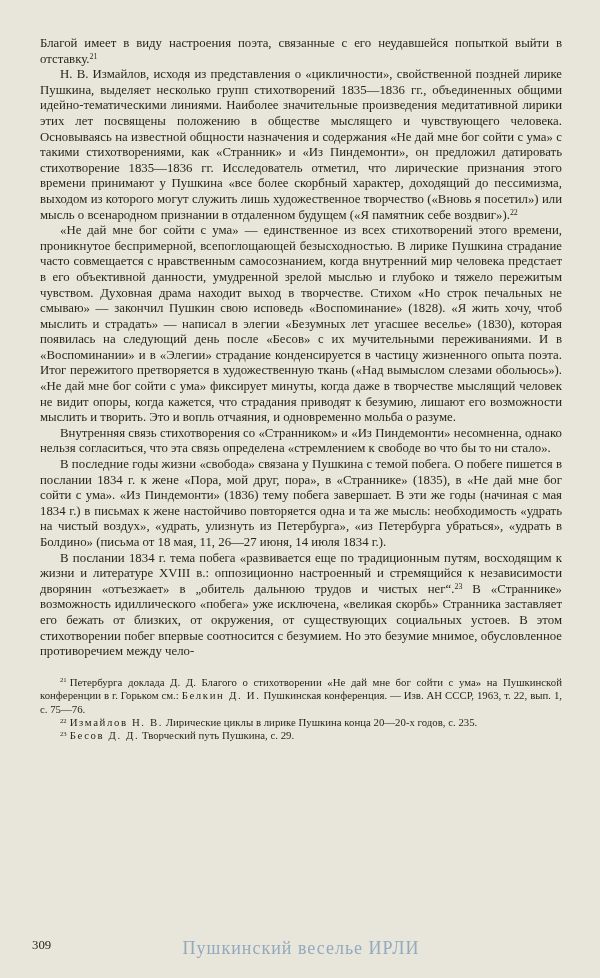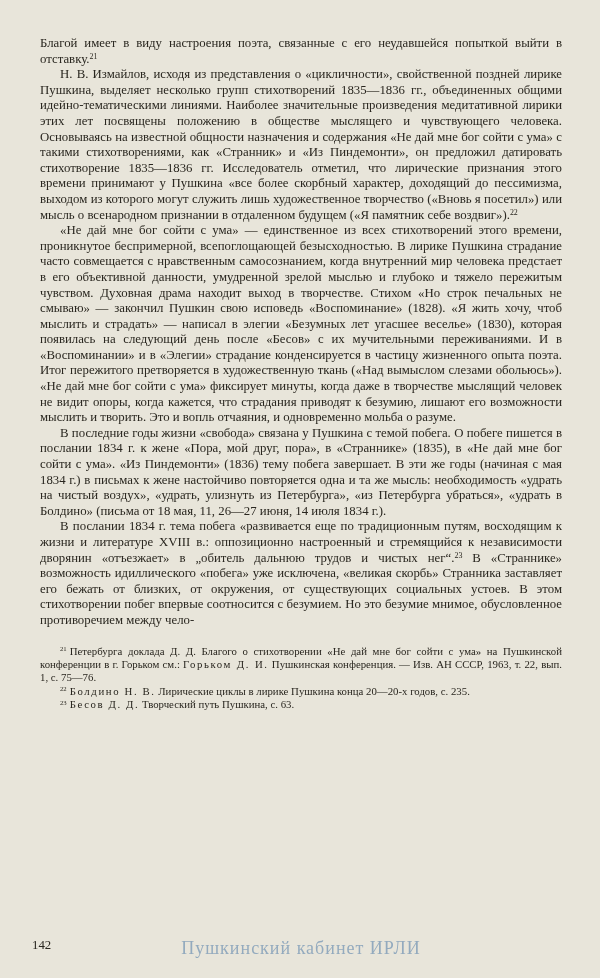--- a/index.html
+++ b/index.html
@@ -104,32 +104,33 @@
 
 <div class="scan">
 
   <div class="text-block">
     <p class="para no-indent"><span>Благой имеет в виду настроения поэта, связанные с его неудавшейся попыткой выйти в отставку.</span><sup class="fnref">21</sup></p>
 
     <p class="para"><span>Н. В. Измайлов, исходя из представления о «цикличности», свойственной поздней лирике Пушкина, выделяет несколько групп стихотворений 1835—1836 гг., объединенных общими идейно-тематическими линиями. Наиболее значительные произведения медитативной лирики этих лет посвящены положению в обществе мыслящего и чувствующего человека. Основываясь на известной общности назначения и содержания «Не дай мне бог сойти с ума» с такими стихотворениями, как «Странник» и «Из Пиндемонти», он предложил датировать стихотворение 1835—1836 гг. Исследователь отметил, что лирические признания этого времени принимают у Пушкина «все более скорбный характер, доходящий до пессимизма, выходом из которого могут служить лишь художественное творчество («Вновь я посетил») или мысль о всенародном признании в отдаленном будущем («Я памятник себе воздвиг»).</span><sup class="fnref">22</sup></p>
 
     <p class="para"><span>«Не дай мне бог сойти с ума» — единственное из всех стихотворений этого времени, проникнутое беспримерной, всепоглощающей безысходностью. В лирике Пушкина страдание часто совмещается с нравственным самосознанием, когда внутренний мир человека предстает в его объективной данности, умудренной зрелой мыслью и глубоко и тяжело пережитым чувством. Духовная драма находит выход в творчестве. Стихом «Но строк печальных не смываю» — закончил Пушкин свою исповедь «Воспоминание» (1828). «Я жить хочу, чтоб мыслить и страдать» — написал в элегии «Безумных лет угасшее веселье» (1830), которая появилась на следующий день после «Бесов» с их мучительными переживаниями. И в «Воспоминании» и в «Элегии» страдание конденсируется в частицу жизненного опыта поэта. Итог пережитого претворяется в художественную ткань («Над вымыслом слезами обольюсь»). «Не дай мне бог сойти с ума» фиксирует минуты, когда даже в творчестве мыслящий человек не видит опоры, когда кажется, что страдания приводят к безумию, лишают его возможности мыслить и творить. Это и вопль отчаяния, и одновременно мольба о разуме.</span></p>
 
+    <p class="para"><span>Внутренняя связь стихотворения со «Странником» и «Из Пиндемонти» несомненна, однако нельзя согласиться, что эта связь определена «стремлением к свободе во что бы то ни стало».</span></p>
 
     <p class="para"><span>В последние годы жизни «свобода» связана у Пушкина с темой побега. О побеге пишется в послании 1834 г. к жене «Пора, мой друг, пора», в «Страннике» (1835), в «Не дай мне бог сойти с ума». «Из Пиндемонти» (1836) тему побега завершает. В эти же годы (начиная с мая 1834 г.) в письмах к жене настойчиво повторяется одна и та же мысль: необходимость «удрать на чистый воздух», «удрать, улизнуть из Петербурга», «из Петербурга убраться», «удрать в Болдино» (письма от 18 мая, 11, 26—27 июня, 14 июля 1834 г.).</span></p>
 
     <p class="para"><span>В послании 1834 г. тема побега «развивается еще по традиционным путям, восходящим к жизни и литературе XVIII в.: оппозиционно настроенный и стремящийся к независимости дворянин «отъезжает» в „обитель дальнюю трудов и чистых нег“.</span><sup class="fnref">23</sup><span> В «Страннике» возможность идиллического «побега» уже исключена, «великая скорбь» Странника заставляет его бежать от близких, от окружения, от существующих социальных устоев. В этом стихотворении побег впервые соотносится с безумием. Но это безумие мнимое, обусловленное противоречием между чело-</span></p>
   </div>
 
   <div class="footnotes">
-    <p class="footnote"><sup class="fn-num">21</sup><span>Петербурга доклада Д. Д. Благого о стихотворении «Не дай мне бог сойти с ума» на Пушкинской конференции в г. Горьком см.: </span><span class="spaced">Горьком Д. И.</span><span> Пушкинская конференция. — Изв. АН СССР, 1963, т. 22, вып. 1, с. 75—76.</span></p>
+    <p class="footnote"><sup class="fn-num">21</sup><span>Петербурга доклада Д. Д. Благого о стихотворении «Не дай мне бог сойти с ума» на Пушкинской конференции в г. Горьком см.: </span><span class="spaced">Белкин Д. И.</span><span> Пушкинская конференция. — Изв. АН СССР, 1963, т. 22, вып. 1, с. 75—76.</span></p>
 
-    <p class="footnote"><sup class="fn-num">22</sup><span></span><span class="spaced">Болдино Н. В.</span><span> Лирические циклы в лирике Пушкина конца 20—20-х годов, с. 235.</span></p>
+    <p class="footnote"><sup class="fn-num">22</sup><span></span><span class="spaced">Измайлов Н. В.</span><span> Лирические циклы в лирике Пушкина конца 20—20-х годов, с. 235.</span></p>
 
-    <p class="footnote"><sup class="fn-num">23</sup><span></span><span class="spaced">Бесов Д. Д.</span><span> Творческий путь Пушкина, с. 63.</span></p>
+    <p class="footnote"><sup class="fn-num">23</sup><span></span><span class="spaced">Бесов Д. Д.</span><span> Творческий путь Пушкина, с. 29.</span></p>
   </div>
 
   <div class="footer">
-    <span class="page-number">142</span>
-    <span class="watermark">Пушкинский кабинет ИРЛИ</span>
+    <span class="page-number">309</span>
+    <span class="watermark">Пушкинский веселье ИРЛИ</span>
   </div>
 
 </div>
 
 </body></html>

